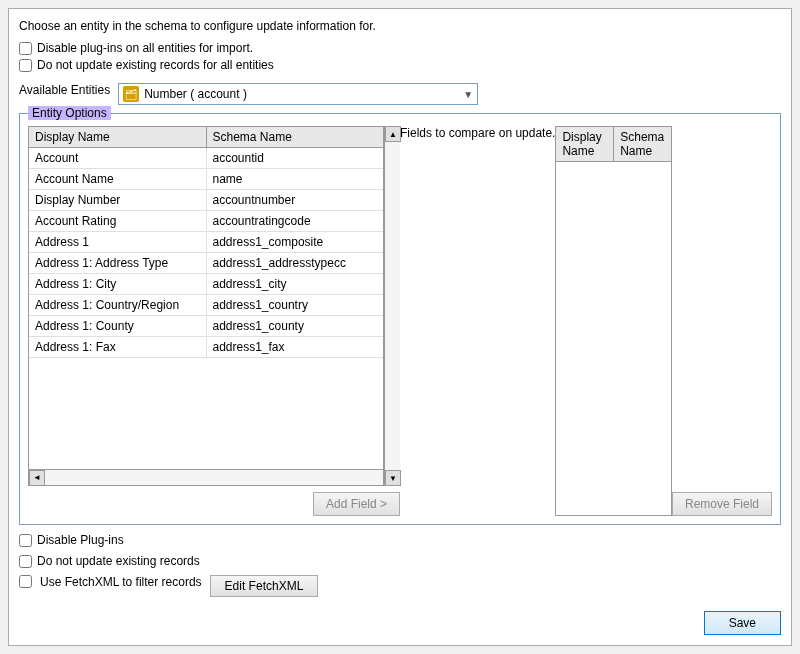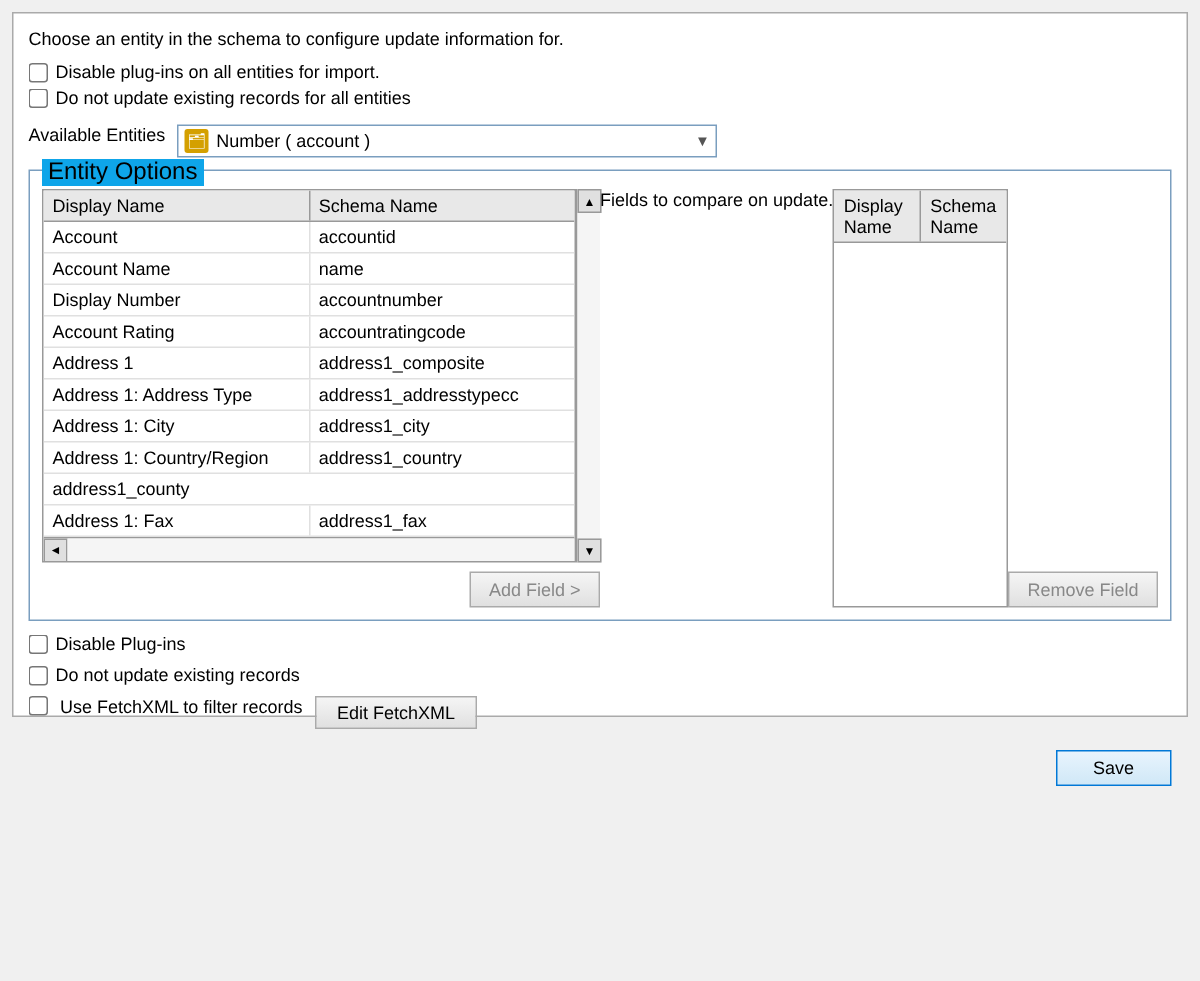--- a/index.html
+++ b/index.html
@@ -9,21 +9,21 @@
       background: #f0f0f0;
       width: 800px;
       height: 654px;
       overflow: hidden;
     }
     .main-container {
       background: #ffffff;
       border: 1px solid #aaa;
       margin: 8px;
       padding: 10px;
-      height: 470px;
+      height: 638px;
       display: flex;
       flex-direction: column;
     }
     .top-description {
       font-size: 12px;
       color: #000;
       margin-bottom: 8px;
     }
     .global-options {
       margin-bottom: 8px;
@@ -85,23 +85,23 @@
       padding: 8px;
       flex: 1;
       display: flex;
       flex-direction: column;
       position: relative;
     }
     .entity-options-legend {
       position: absolute;
       top: -8px;
       left: 8px;
-      background: #0ea5e9;
+      background: #c4b5fd;
       padding: 0 4px;
-      font-size: 16px;
+      font-size: 12px;
       color: #000;
     }
     .fields-section {
       display: flex;
       flex: 1;
       gap: 0;
       margin-top: 4px;
     }
     .entity-fields-panel {
       display: flex;
@@ -336,20 +336,21 @@
                 </div>
                 <div class="table-row">
                   <div class="table-cell">Address 1: City</div>
                   <div class="table-cell">address1_city</div>
                 </div>
                 <div class="table-row">
                   <div class="table-cell">Address 1: Country/Region</div>
                   <div class="table-cell">address1_country</div>
                 </div>
                 <div class="table-row">
+                  <div class="table-cell">Address 1: County</div>
                   <div class="table-cell">address1_county</div>
                 </div>
                 <div class="table-row">
                   <div class="table-cell">Address 1: Fax</div>
                   <div class="table-cell">address1_fax</div>
                 </div>
               </div>
             <div class="horizontal-scroll-bar">
               <div class="hscroll-btn">◄</div>
               <div class="hscroll-track"></div>

